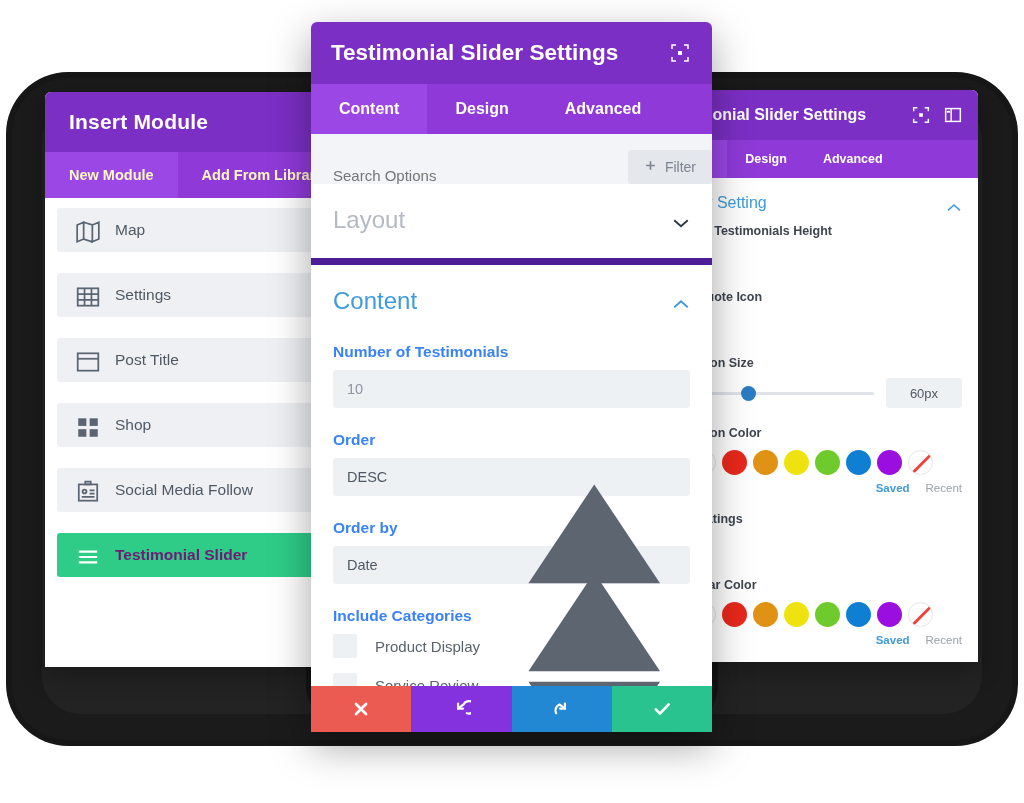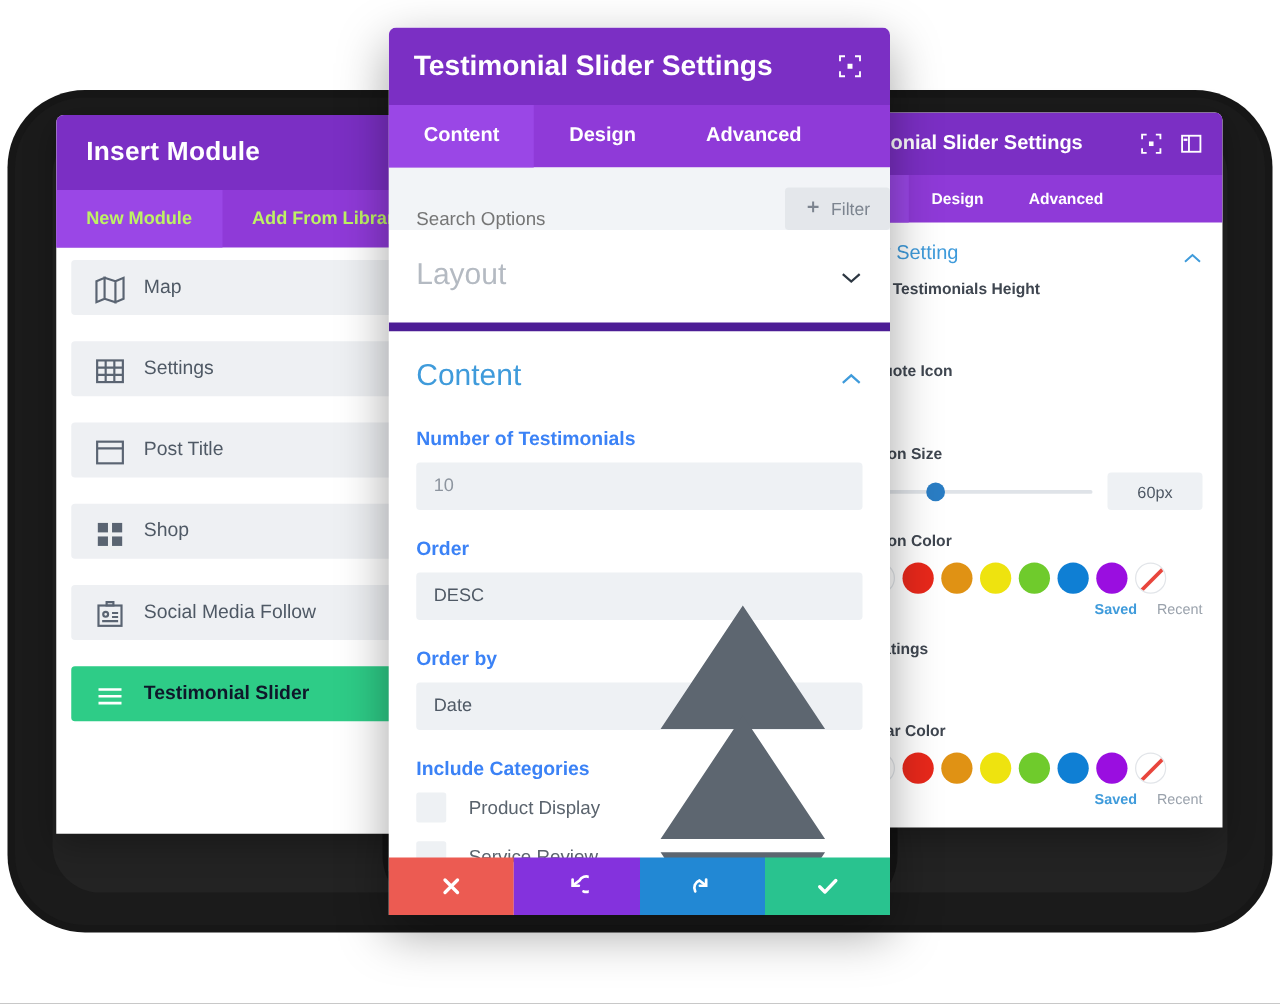--- a/index.html
+++ b/index.html
@@ -73,21 +73,21 @@
   }
   .lp-tabs {
     height: 46px;
     background: #8f3ad8;
     display: flex;
   }
   .lp-tab {
     display: flex;
     align-items: center;
     padding: 0 24px;
-    color: #bef264;
+    color: #fef9c3;
     font-size: 14.5px;
     font-weight: bold;
     cursor: pointer;
   }
   .lp-tab.active { background: #9a47e6; }
 
   .lp-list { padding: 10px 12px 0 12px; }
   .lp-item {
     display: flex;
     align-items: center;
@@ -95,21 +95,21 @@
     margin-bottom: 21px;
     background: #eef0f3;
     border-radius: 3px;
     padding: 0 18px;
     cursor: pointer;
   }
   .lp-item.active { background: #2ecc87; }
   .lp-item .ic { width: 26px; height: 22px; margin-right: 14px; flex: none; color: #5a6472; }
   .lp-item.active .ic { color: #ffffff; }
   .lp-label { font-size: 15.5px; color: #4f5965; }
-  .lp-item.active .lp-label { color: #0f172a; font-weight: bold; }
+  .lp-item.active .lp-label { color: #701a75; font-weight: bold; }
 
   
   #panel-right {
     position: absolute;
     left: 644px;
     top: 90px;
     width: 334px;
     height: 572px;
     background: #ffffff;
     border-radius: 6px 6px 0 0;

